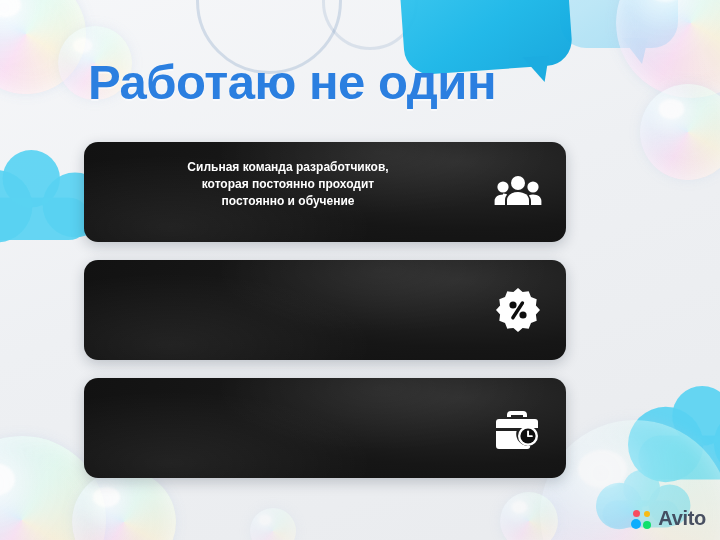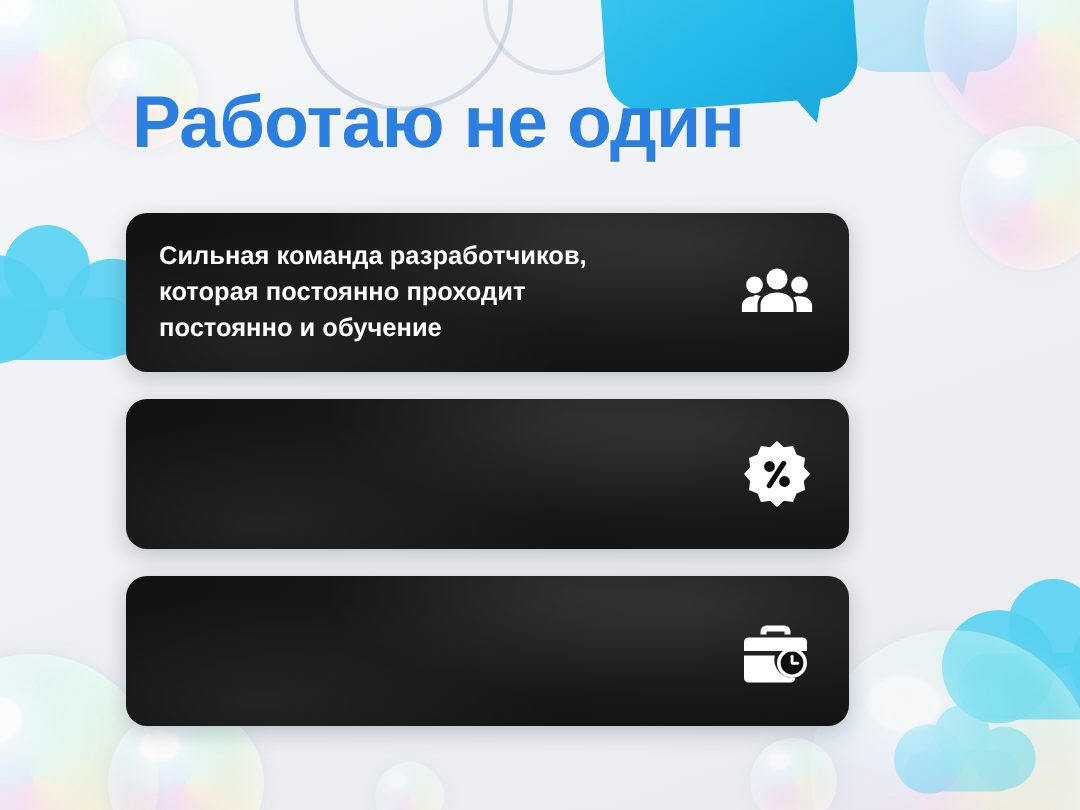--- a/index.html
+++ b/index.html
@@ -12,20 +12,21 @@
     overflow: hidden;
     font-family: "Liberation Sans", sans-serif;
     background: #f2f3f5;
   }
   .poster {
     position: relative;
     width: 720px;
     height: 540px;
     overflow: hidden;
     background: linear-gradient(160deg, #f6f7f9 0%, #eef0f3 45%, #e9ebee 100%);
+    text-align: center;
   }
 
   
   .bg-layer {
     position: absolute;
     inset: 0;
     overflow: hidden;
     pointer-events: none;
   }
   .bubble {
@@ -144,21 +145,21 @@
     content: "";
     position: absolute;
     inset: 0;
     background:
       radial-gradient(70% 120% at 18% 85%, rgba(255,255,255,0.07) 0%, rgba(255,255,255,0) 60%),
       radial-gradient(50% 90% at 62% 10%, rgba(255,255,255,0.05) 0%, rgba(255,255,255,0) 70%);
     pointer-events: none;
   }
   .card-text {
     position: relative;
-    font-size: 17px;
+    font-size: 12px;
     line-height: 1.42;
     font-weight: bold;
     white-space: pre-line;
   }
   .card-text .b {
     font-weight: bold;
   }
   .card-text.regular {
     font-weight: bold;
   }
@@ -289,14 +290,23 @@
           <circle cx="34" cy="30" r="10"></circle>
           <circle cx="34" cy="30" r="7.6" fill="#0e0e0e"></circle>
           <rect x="33.1" y="24.6" width="1.9" height="6.2" rx="0.9" fill="#ffffff"></rect>
           <rect x="33.4" y="29.2" width="5.4" height="1.9" rx="0.9" fill="#ffffff"></rect>
         </svg>
       </div>
     </div>
 
   </div>
 
+  <div class="watermark">
+    <div class="wm-logo">
+      <i class="d1"></i>
+        <i class="d2"></i>
+        <i class="d3"></i>
+        <i class="d4"></i>
+    </div>
+    <div class="wm-text">Avito</div>
+  </div>
 
 </div>
 
 </body></html>

